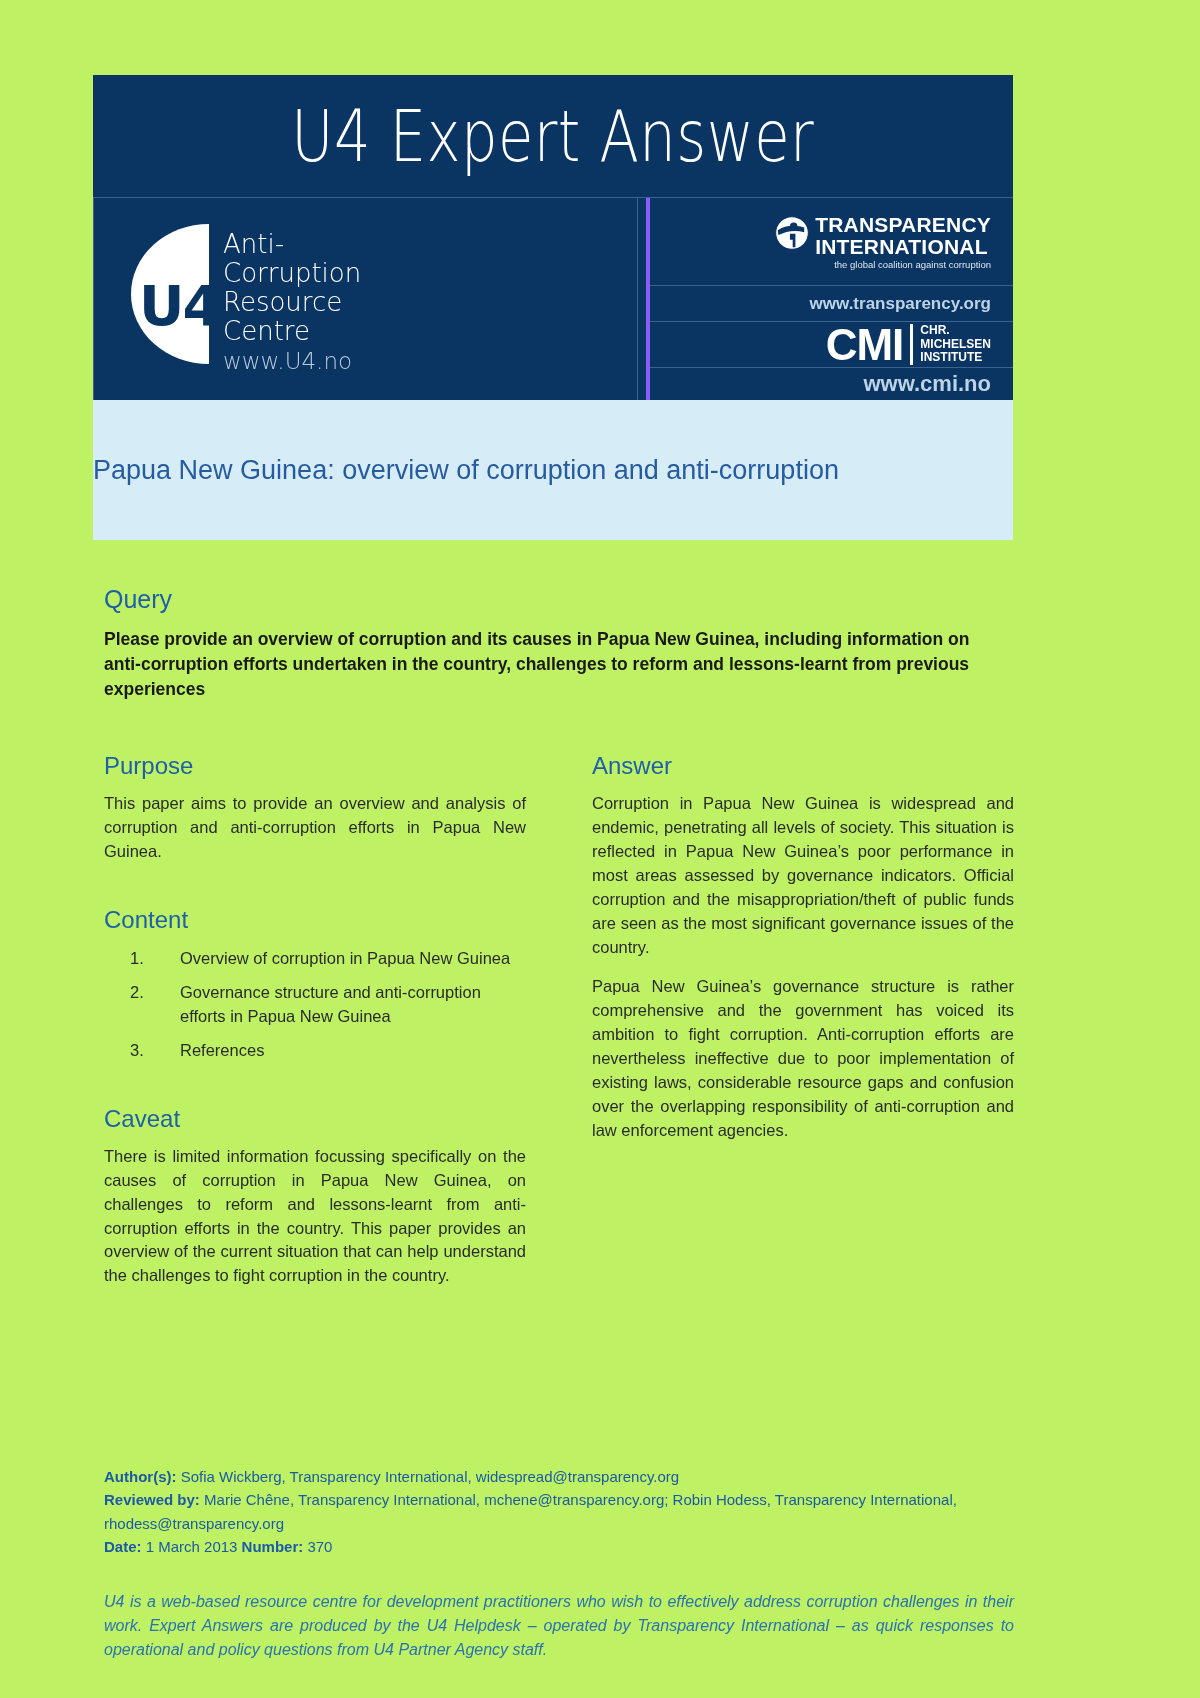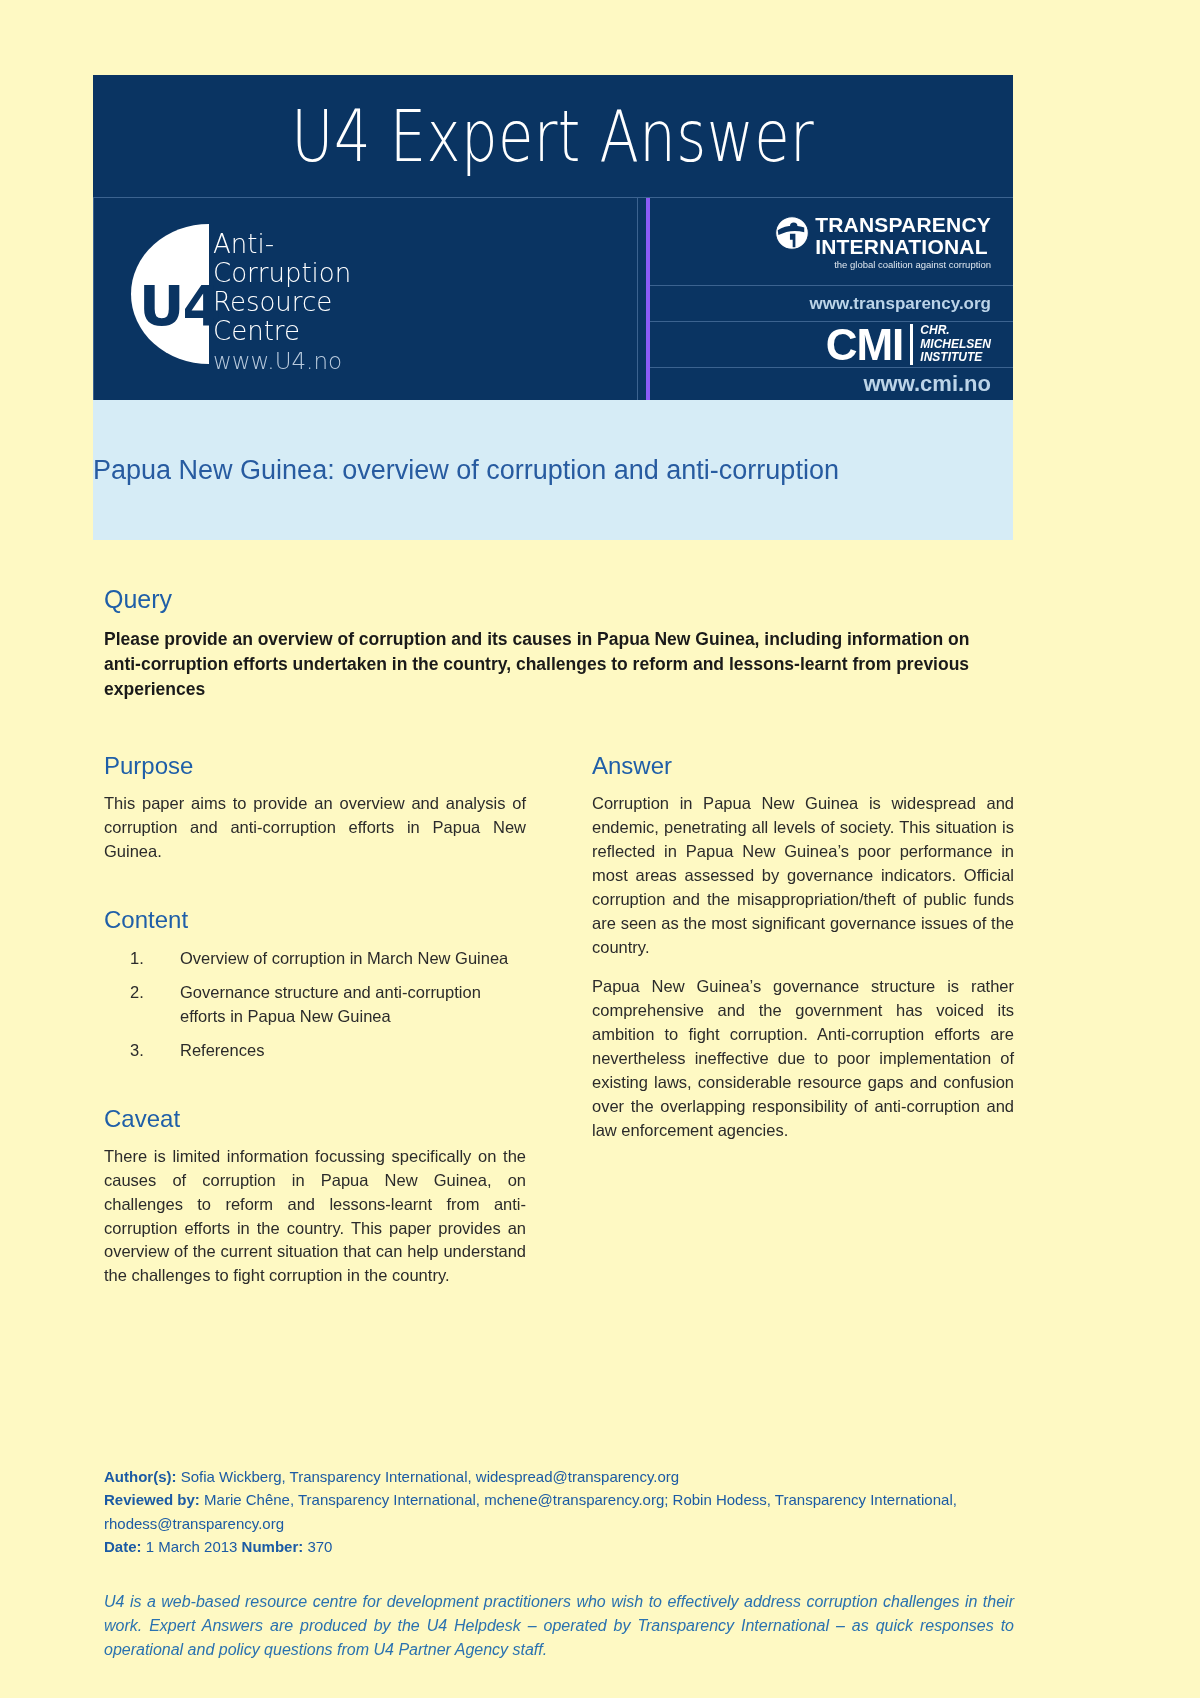--- a/index.html
+++ b/index.html
@@ -13,21 +13,21 @@
     font-family: "Liberation Sans", sans-serif;
     position: relative;
     overflow: hidden;
   }
 
   .page {
     position: absolute;
     left: 0; top: 0;
     width: 1200px;
     height: 1698px;
-    background: #fef9c3;
+    background: #bef264;
   }
 
   
   .header-wrap {
     position: absolute;
     left: 93px;
     top: 75px;
     width: 920px;
   }
 
@@ -108,21 +108,21 @@
     left: 8px;
     top: 54px;
     color: #0a3462;
     font-size: 56px;
     font-weight: bold;
     font-family: "DejaVu Sans", sans-serif;
     letter-spacing: -2px;
     line-height: 1;
   }
   .u4-words {
-    margin-left: 4px;
+    margin-left: 14px;
     color: #ffffff;
     font-size: 26px;
     line-height: 1.12;
     font-weight: 300;
     font-family: "DejaVu Sans", sans-serif;
     padding-top: 6px;
   }
   .u4-url {
     color: #b9cadd;
     font-size: 23px;
@@ -207,21 +207,20 @@
   }
   .cmi-small {
     color: #ffffff;
     font-weight: bold;
     font-size: 12px;
     line-height: 1.12;
     margin-left: 7px;
     padding-left: 7px;
     border-left: 3px solid #ffffff;
     font-family: "Liberation Sans", sans-serif;
-    font-style: italic;
   }
   .cmi-url-cell {
     height: 32px;
     display: flex;
     align-items: center;
     justify-content: flex-end;
     padding-right: 22px;
     box-sizing: border-box;
   }
   .cmi-url-cell span {
@@ -435,21 +434,21 @@
 
   <div class="columns">
 
     <div class="col">
 
       <h3 class="sub-h">Purpose</h3>
       <p class="body">This paper aims to provide an overview and analysis of corruption and anti-corruption efforts in Papua New Guinea.</p>
 
       <h3 class="sub-h spaced">Content</h3>
       <ol class="content-list">
-        <li>Overview of corruption in March New Guinea</li>
+        <li>Overview of corruption in Papua New Guinea</li>
         <li>Governance structure and anti-corruption efforts in Papua New Guinea</li>
         <li>References</li>
       </ol>
 
       <h3 class="sub-h spaced">Caveat</h3>
       <p class="body">There is limited information focussing specifically on the causes of corruption in Papua New Guinea, on challenges to reform and lessons-learnt from anti-corruption efforts in the country. This paper provides an overview of the current situation that can help understand the challenges to fight corruption in the country.</p>
 
     </div>
 
     <div class="col">

